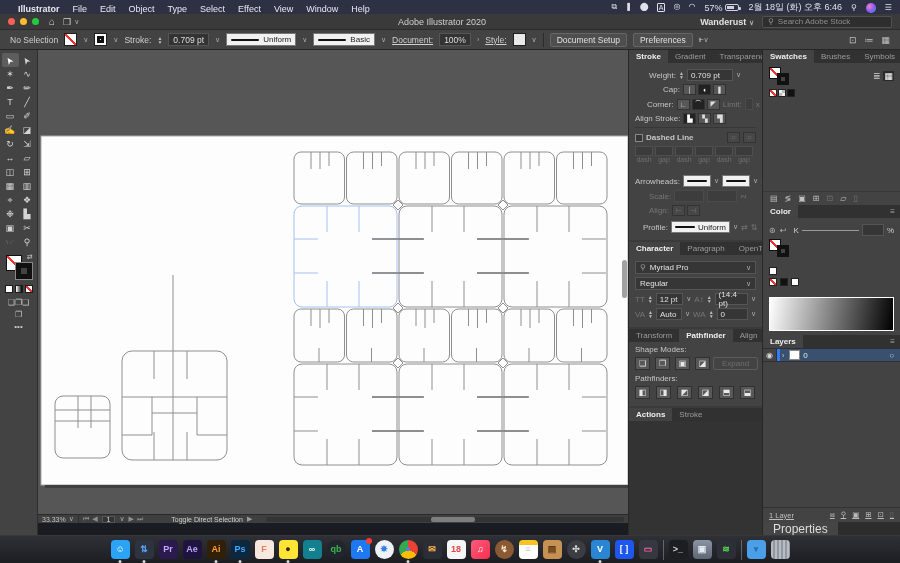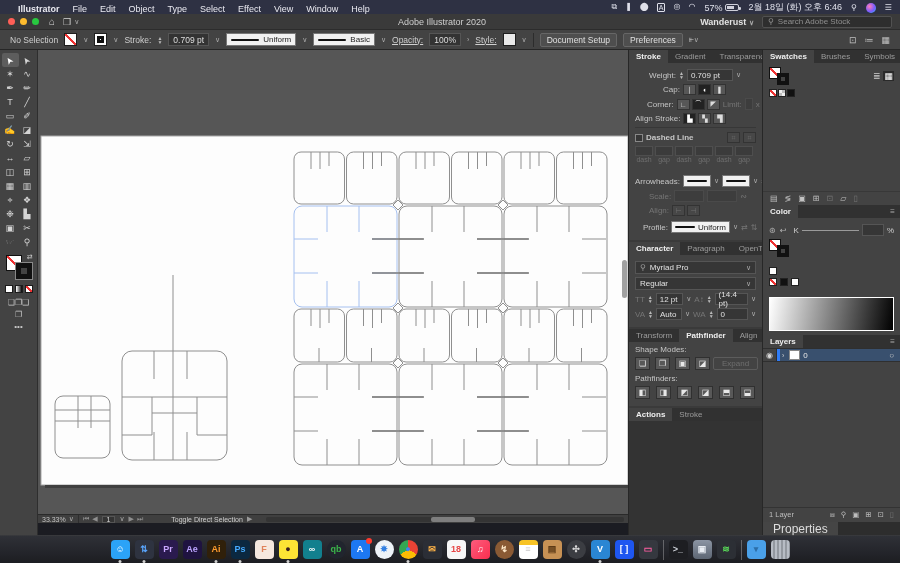--- a/index.html
+++ b/index.html
@@ -128,21 +128,21 @@
 
   .kslider { flex:1; height:1px; background:#9a9a9a; position:relative; }
   .ramp { margin:4px 6px; height:34px; border:1px solid #fff; background:linear-gradient(100deg,#ffffff,#000000); }
 
   .layer-row { display:flex; align-items:center; height:14px; background:#39506e; border-top:1px solid #2f2f2f; border-bottom:1px solid #2f2f2f; }
   .layer-eye { width:14px; text-align:center; color:#d8d8d8; font-size:8px; background:#434343; align-self:stretch; display:flex; align-items:center; justify-content:center; border-right:1px solid #2f2f2f; }
   .layer-bar { width:3px; align-self:stretch; background:#2f7cf6; }
   .layer-thumb { width:11px; height:10px; background:#fff; border:1px solid #888; margin:0 3px; }
   .layer-name { color:#e8e8e8; }
   .layer-target { margin-left:auto; margin-right:6px; color:#cfcfcf; font-size:8px; }
-  .layers-bottom { display:flex; align-items:flex-start; gap:6px; padding:2px 6px; border-top:1px solid #333; color:#bdbdbd; font-size:7.5px; }
+  .layers-bottom { display:flex; align-items:flex-end; gap:6px; padding:2px 6px; border-top:1px solid #333; color:#bdbdbd; font-size:7.5px;text-decoration:underline; }
   .props-strip { height:13px; background:#2d2d2d; display:flex; }
   .props-tab { background:#454545; color:#ddd; font-size:12px; display:flex; align-items:center; padding:0 10px; }
 
   
   .dock { position:absolute; left:0; bottom:0; width:900px; height:28px;
     background:linear-gradient(rgba(50,52,58,.88), rgba(28,29,34,.9)); border-top:1px solid rgba(255,255,255,.12);
     display:flex; align-items:center; justify-content:center; gap:5px; }
   .dock-item { position:relative; width:19px; height:19px; border-radius:4px; display:flex; align-items:center; justify-content:center;
     font-size:9px; font-weight:bold; }
   .dock-item.circle { border-radius:50%; }
@@ -233,21 +233,21 @@
     <span class="wht-dd">
       <span class="lineglyph"></span>
       <span>Uniform</span>
     </span>
       <span class="chev">∨</span>
     <span class="wht-dd">
       <span class="lineglyph"></span>
       <span>Basic</span>
     </span>
       <span class="chev">∨</span>
-    <span class="underlined">Opacity:</span>
+    <span class="underlined">Document:</span>
     <span class="cb-field">100%</span>
     <span class="chev">›</span>
     <span class="underlined">Style:</span>
     <span class="cb-sw" style="background:#e9e9e9"></span>
     <span class="chev">∨</span>
     <span class="cb-sep"></span>
     <span class="cb-btn">Document Setup</span>
     <span class="cb-btn">Preferences</span>
     <span style="color:#c8c8c8">⫦<span class="chev">∨</span></span>
     <span class="cb-right">

